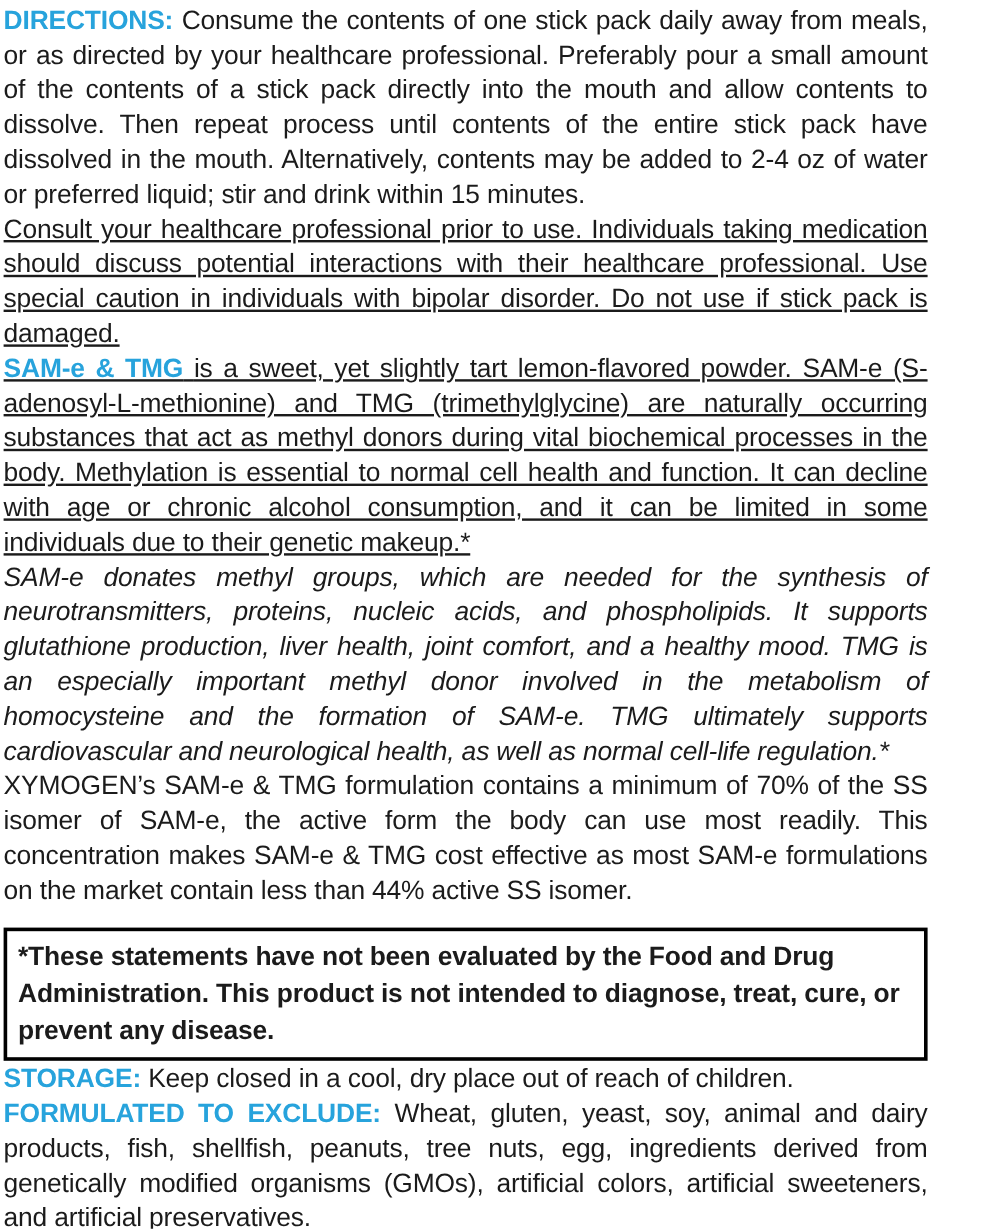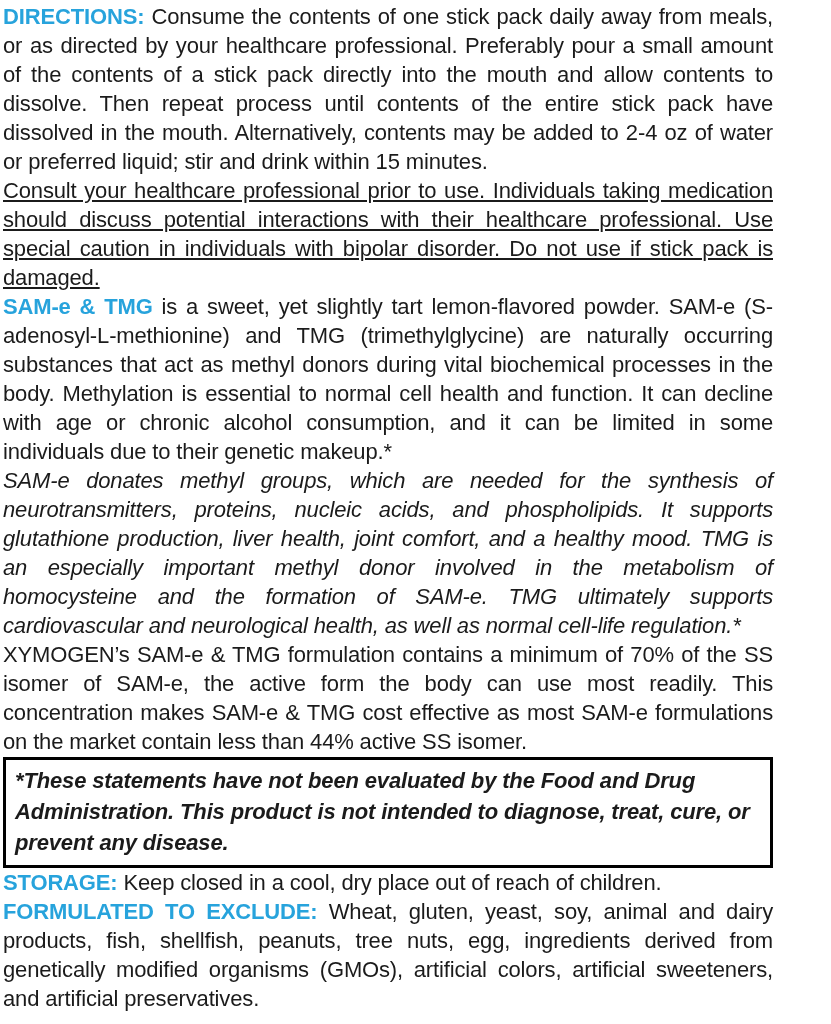--- a/index.html
+++ b/index.html
@@ -25,29 +25,28 @@
     font-size: 22px;
     line-height: 29px;
     text-align: justify;
     letter-spacing: -0.15px;
   }
   .heading {
     font-weight: bold;
     color: var(--accent, #27a3dc);
   }
   .p-consult    { margin-top: 20px; text-decoration: underline; }
-  .p-desc       { margin-top: 21px; }
+  .p-desc       { margin-top: 21px; text-decoration: underline; }
   .p-benefits   { margin-top: 21px; font-style: italic; }
   .p-formula    { margin-top: 25px; }
   .fda-box {
     box-sizing: border-box;
-    margin-top: 1px;
+    margin-top: 17px;
     border: 3px solid #000000;
     padding: 5px 10px 7px 9px;
-    font-style: italic;
   }
   .fda-box p {
     margin: 0;
     font-size: 22px;
     line-height: 31px;
     font-weight: bold;
     text-align: left;
     letter-spacing: -0.15px;
   }
   .p-storage    { margin-top: 14px; }

